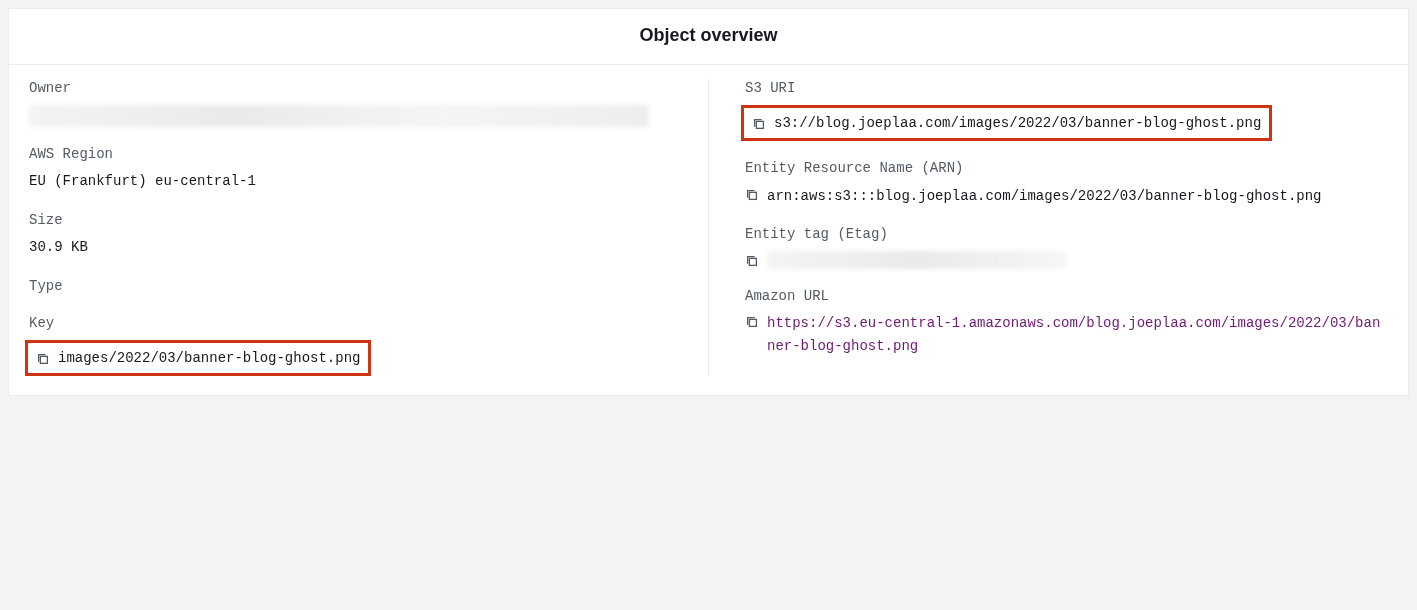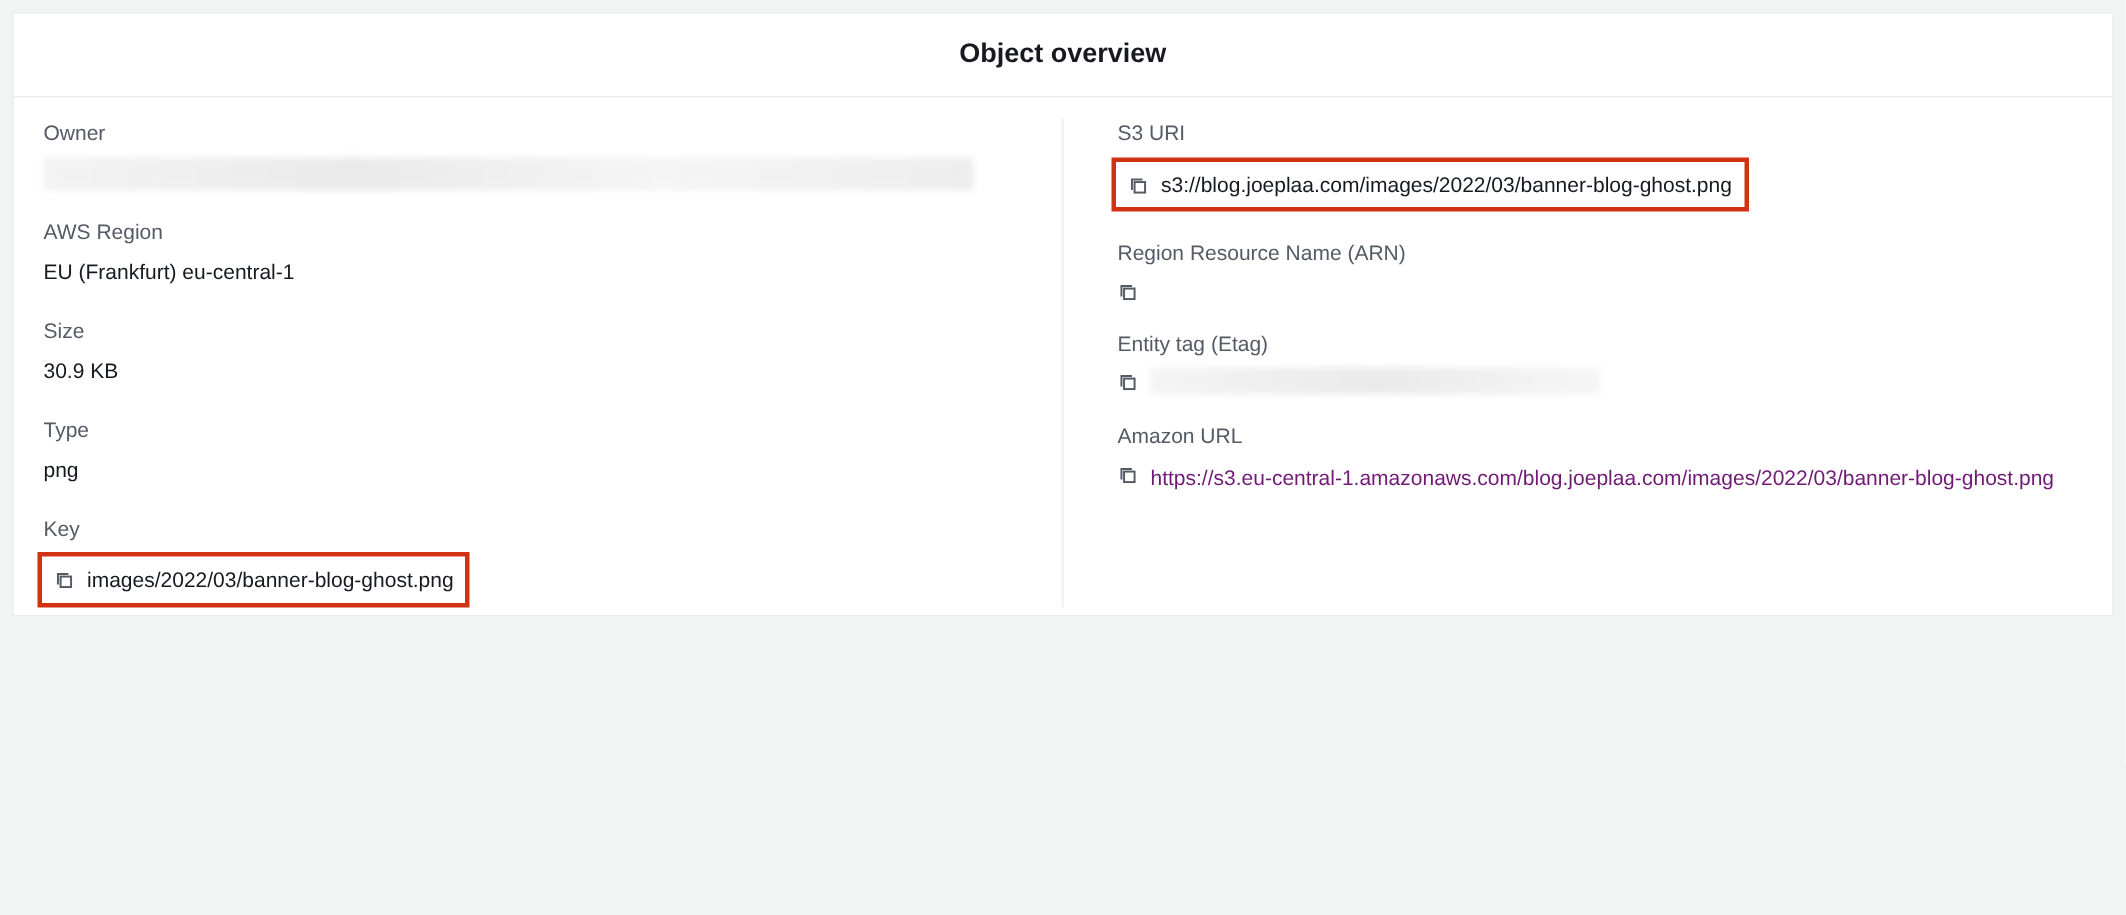--- a/index.html
+++ b/index.html
@@ -23,21 +23,22 @@
       border-bottom: 1px solid #eaeded;
     }
     .panel-header h2 {
       font-size: 18px;
       font-weight: 700;
       color: #16191f;
       text-align: center;
     }
     .panel-body {
       display: flex;
-      padding: 14px 20px 5px 20px;
+      padding: 14px 20px 19px 20px;
+      font-family: Liberation Mono, monospace;
     }
     .column {
       flex: 1;
     }
     .column-left {
       padding-right: 36px;
       border-right: 1px solid #eaeded;
     }
     .column-right {
       padding-left: 36px;
@@ -125,21 +126,20 @@
       <div class="field">
       </div>
 
       <div class="field">
         <div class="field-label">Size</div>
         <div class="field-value">30.9 KB</div>
       </div>
 
       <div class="field">
         <div class="field-label">Type</div>
-        <div class="field-value">png</div>
       </div>
 
       <div class="field">
         <div class="field-label">Key</div>
         <div class="field-value">
           <span class="highlight-red">
             <svg class="copy-icon" viewBox="0 0 16 16" fill="none" stroke="#545b64" stroke-width="1.5">
               <rect x="5" y="5" width="8" height="8"></rect>
               <path d="M3 11V3h8"></path>
             </svg>
@@ -159,26 +159,27 @@
             <svg class="copy-icon" viewBox="0 0 16 16" fill="none" stroke="#545b64" stroke-width="1.5">
               <rect x="5" y="5" width="8" height="8"></rect>
               <path d="M3 11V3h8"></path>
             </svg>
             <span>s3://blog.joeplaa.com/images/2022/03/banner-blog-ghost.png</span>
           </span>
         </div>
       </div>
 
       <div class="field">
-        <div class="field-label">Region Resource Name (ARN)</div>
+        <div class="field-label">Entity Resource Name (ARN)</div>
         <div class="field-value field-value-row">
           <svg class="copy-icon" viewBox="0 0 16 16" fill="none" stroke="#545b64" stroke-width="1.5">
             <rect x="5" y="5" width="8" height="8"></rect>
             <path d="M3 11V3h8"></path>
           </svg>
+          <span>arn:aws:s3:::blog.joeplaa.com/images/2022/03/banner-blog-ghost.png</span>
         </div>
       </div>
 
       <div class="field">
         <div class="field-label">Entity tag (Etag)</div>
         <div class="field-value field-value-row">
           <svg class="copy-icon" viewBox="0 0 16 16" fill="none" stroke="#545b64" stroke-width="1.5">
             <rect x="5" y="5" width="8" height="8"></rect>
             <path d="M3 11V3h8"></path>
           </svg>

